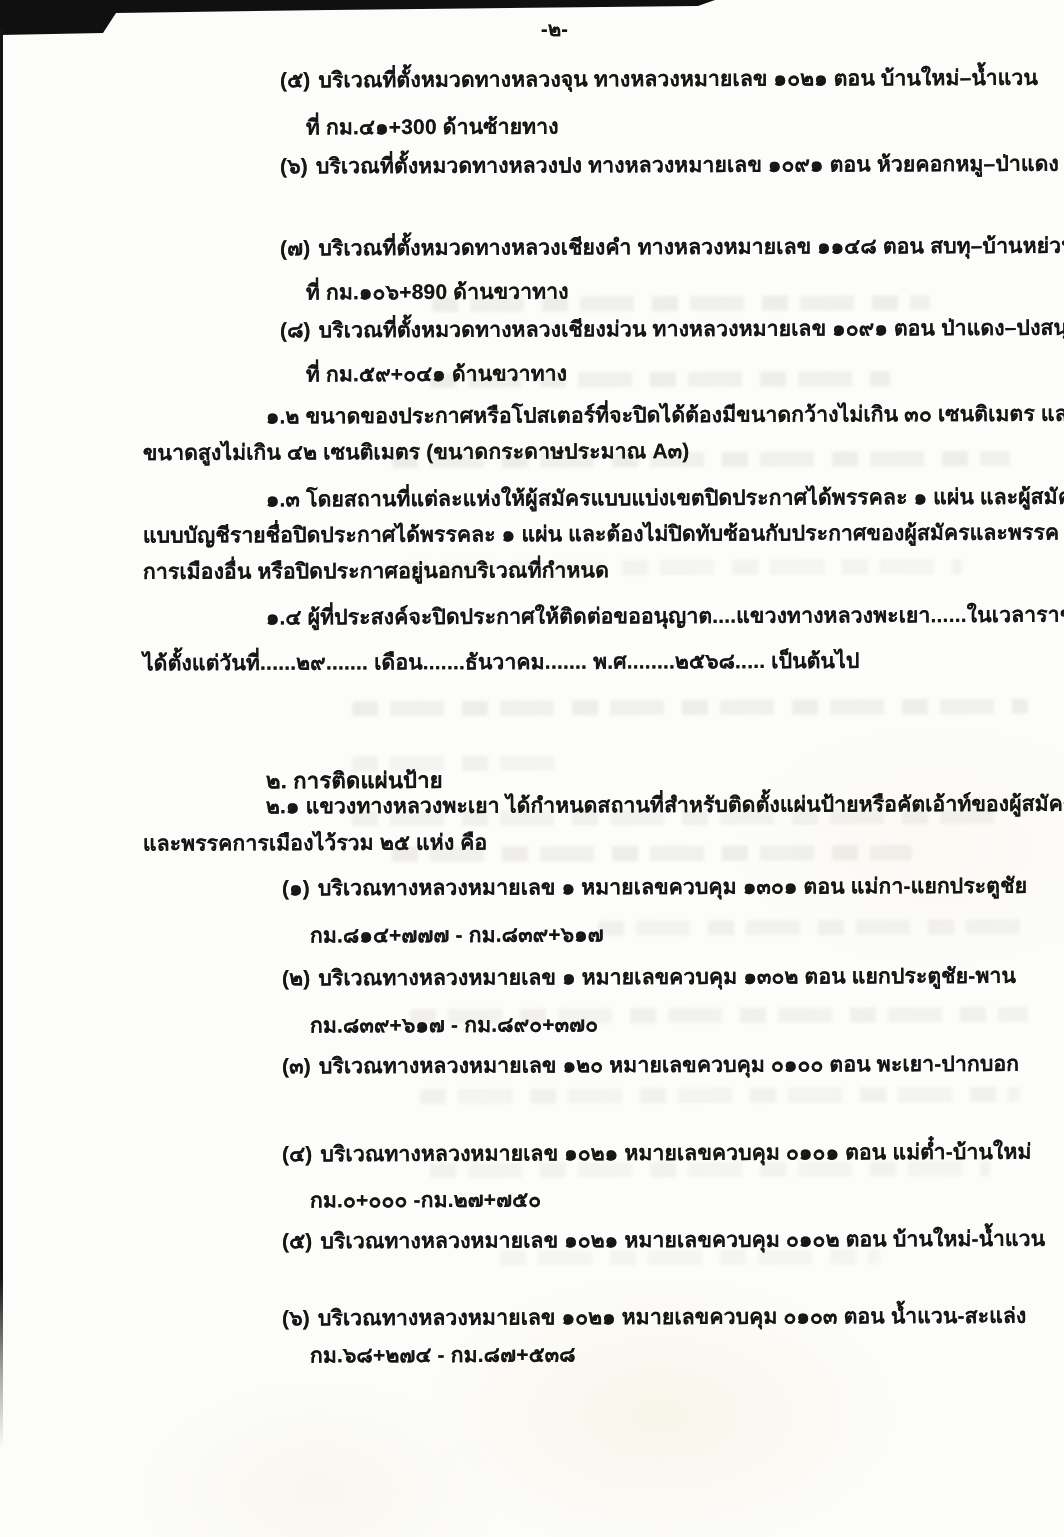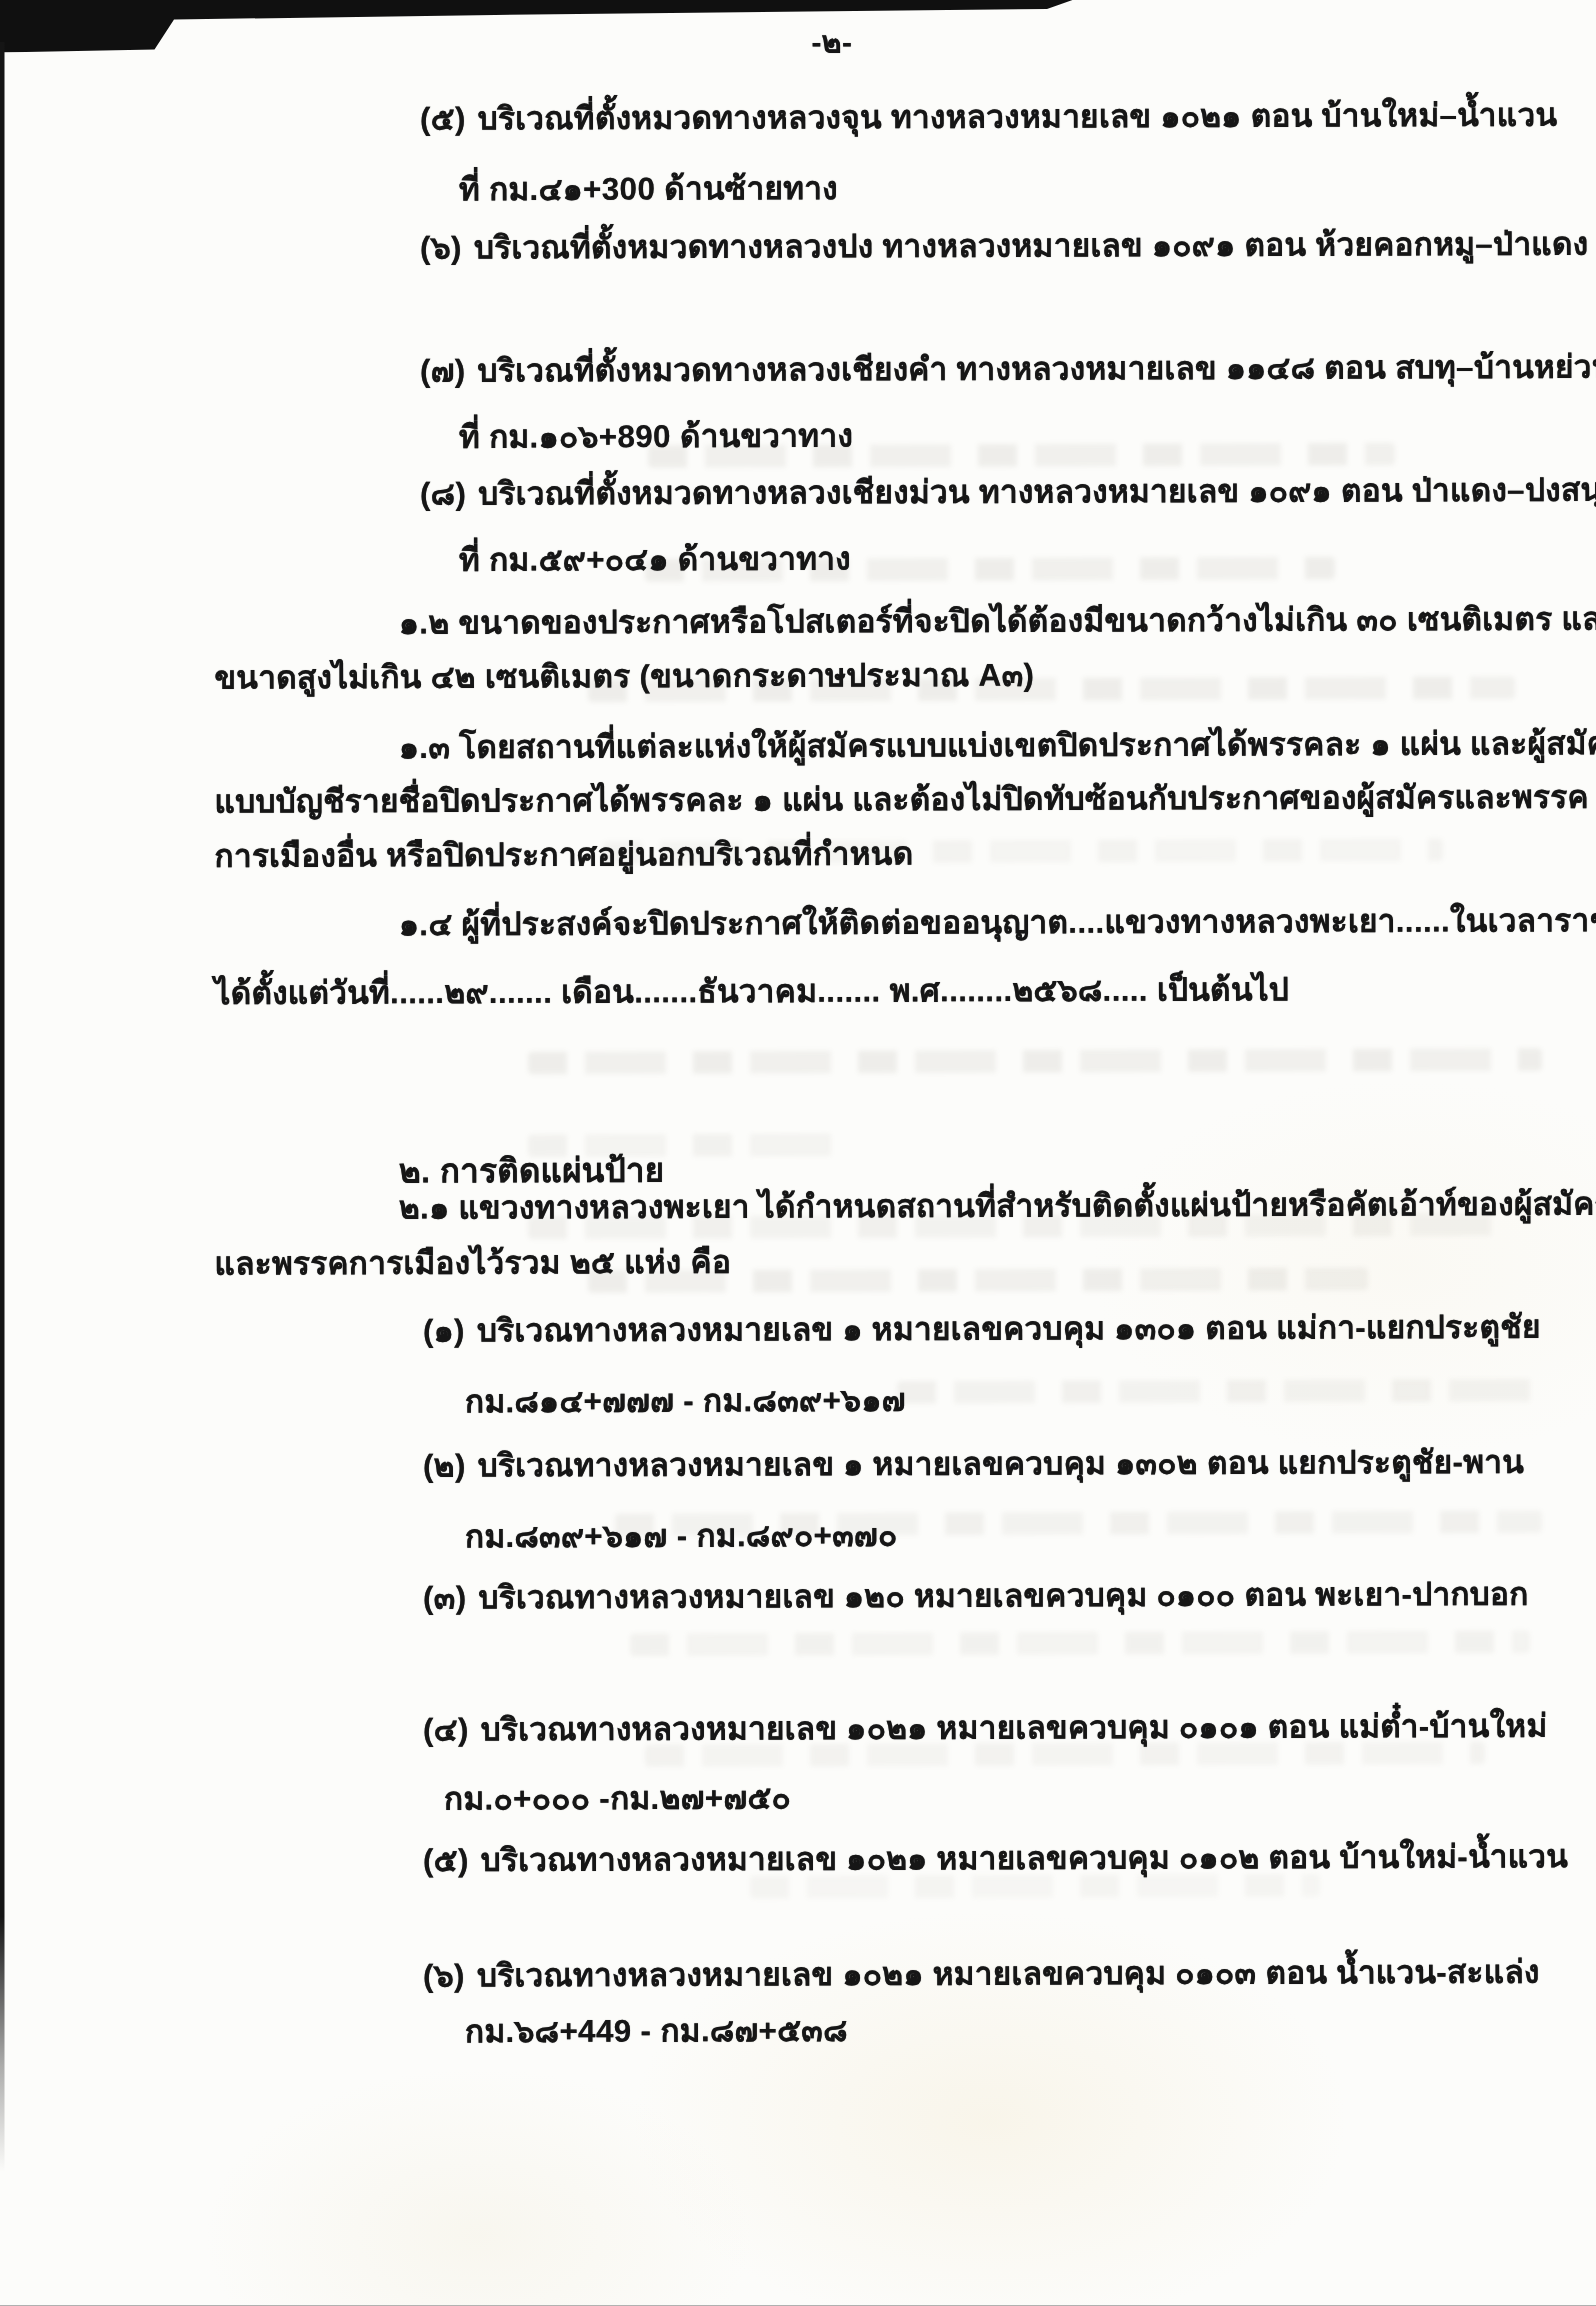--- a/index.html
+++ b/index.html
@@ -117,24 +117,24 @@
   </div>
   <div class="txt" style="left:310px;top:1010px">กม.๘๓๙+๖๑๗ - กม.๘๙๐+๓๗๐</div>
 
   <div class="txt" style="left:282px;top:1050px">
     <span class="num">(๓)</span><span>บริเวณทางหลวงหมายเลข ๑๒๐ หมายเลขควบคุม ๐๑๐๐ ตอน พะเยา-ปากบอก</span>
   </div>
 
   <div class="txt" style="left:282px;top:1138px">
     <span class="num">(๔)</span><span>บริเวณทางหลวงหมายเลข ๑๐๒๑ หมายเลขควบคุม ๐๑๐๑ ตอน แม่ต๋ำ-บ้านใหม่</span>
   </div>
-  <div class="txt" style="left:296px;top:1185px">กม.๐+๐๐๐  -กม.๒๗+๗๕๐</div>
+  <div class="txt" style="left:310px;top:1185px">กม.๐+๐๐๐  -กม.๒๗+๗๕๐</div>
 
   <div class="txt" style="left:282px;top:1225px">
     <span class="num">(๕)</span><span>บริเวณทางหลวงหมายเลข ๑๐๒๑ หมายเลขควบคุม ๐๑๐๒ ตอน บ้านใหม่-น้ำแวน</span>
   </div>
 
   <div class="txt" style="left:282px;top:1302px">
     <span class="num">(๖)</span><span>บริเวณทางหลวงหมายเลข ๑๐๒๑ หมายเลขควบคุม ๐๑๐๓ ตอน น้ำแวน-สะแล่ง</span>
   </div>
-  <div class="txt" style="left:310px;top:1340px">กม.๖๘+449 - กม.๘๗+๕๓๘</div>
+  <div class="txt" style="left:310px;top:1340px">กม.๖๘+๒๗๔ - กม.๘๗+๕๓๘</div>
 
 </div>
 
 </body></html>

